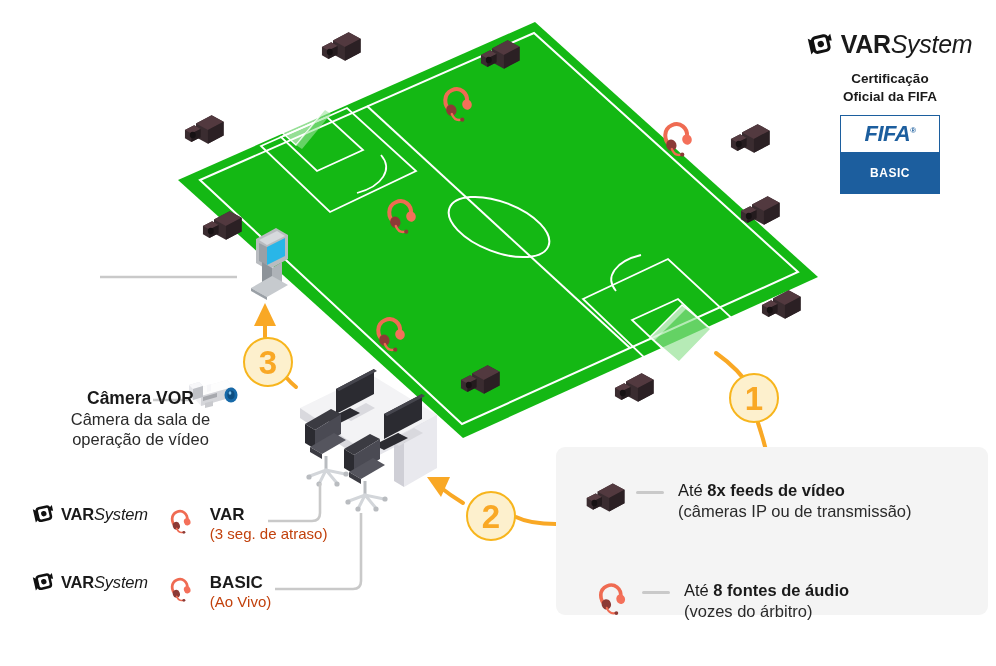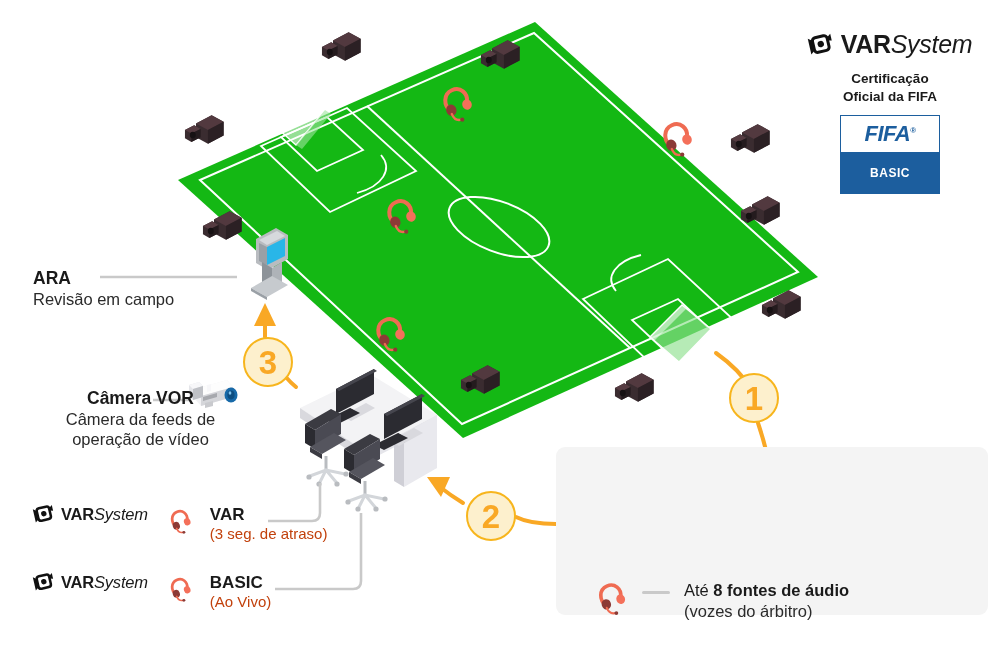--- a/index.html
+++ b/index.html
@@ -309,29 +309,25 @@
       <div>Oficial da FIFA</div>
     </div>
     <div id="fifa-badge">
       <div class="fifa-top">
         <span><span>FIFA</span><sup>®</sup></span>
       </div>
       <div class="fifa-bottom">BASIC</div>
     </div>
   </div>
 
-  <div id="label-ara" class="abs">
-    <div class="label-title">ARA</div>
-    <div class="label-sub">Revisão em campo</div>
-  </div>
 
   <div id="label-vor" class="abs">
     <div class="label-title">Câmera VOR</div>
     <div class="label-sub">
-      <div>Câmera da feeds de</div>
+      <div>Câmera da sala de</div>
       <div>operação de vídeo</div>
     </div>
   </div>
 
   <div id="row-var" class="abs role-flex">
     <div class="varsys-row">
       <svg width="22" height="19" viewBox="0 0 26 22">
         <g transform="rotate(-13 13 11)">
           <rect x="5.5" y="2.5" width="15" height="15" rx="3.2" fill="none" stroke="#111111" stroke-width="3"></rect>
           <circle cx="13" cy="10" r="3.2" fill="#111111"></circle>
@@ -369,20 +365,32 @@
     <svg class="role-headset" width="30" height="34" viewBox="-10 -12 38 44" style="margin-left:18px">
       <use href="#headset-glyph" transform="scale(0.85)"></use>
     </svg>
     <div class="role-block">
       <div class="role-name">BASIC</div>
       <div class="role-note">(Ao Vivo)</div>
     </div>
   </div>
 
   <div id="legend-panel" class="abs">
+    <div id="legend-row-video" class="legend-row">
+      <div class="legend-icon">
+        <svg width="50" height="36" viewBox="-16 -18 50 38">
+          <use href="#cam-glyph" transform="scale(0.95)"></use>
+        </svg>
+      </div>
+      <div class="legend-dash"></div>
+      <div class="legend-text">
+        <div><span>Até </span><b>8x feeds de vídeo</b></div>
+        <div class="muted">(câmeras IP ou de transmissão)</div>
+      </div>
+    </div>
     <div id="legend-row-audio" class="legend-row">
       <div class="legend-icon">
         <svg width="40" height="40" viewBox="-10 -12 40 46">
           <use href="#headset-glyph"></use>
         </svg>
       </div>
       <div class="legend-dash"></div>
       <div class="legend-text">
         <div><span>Até </span><b>8 fontes de áudio</b></div>
         <div class="muted">(vozes do árbitro)</div>

